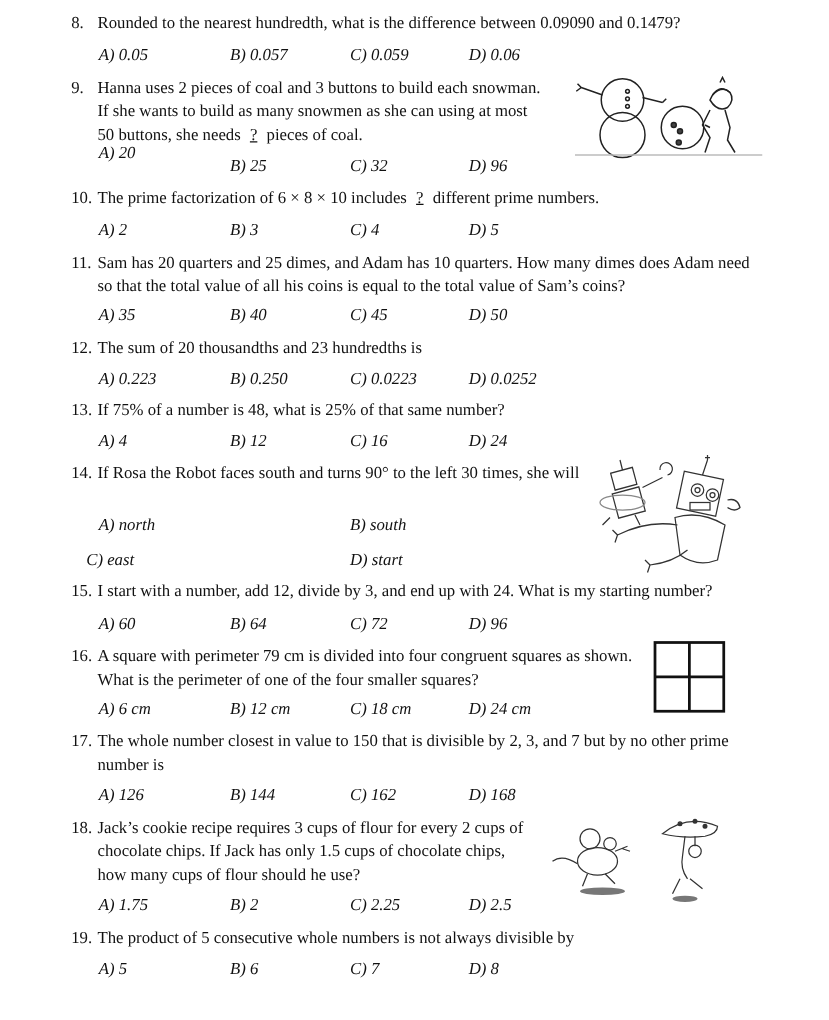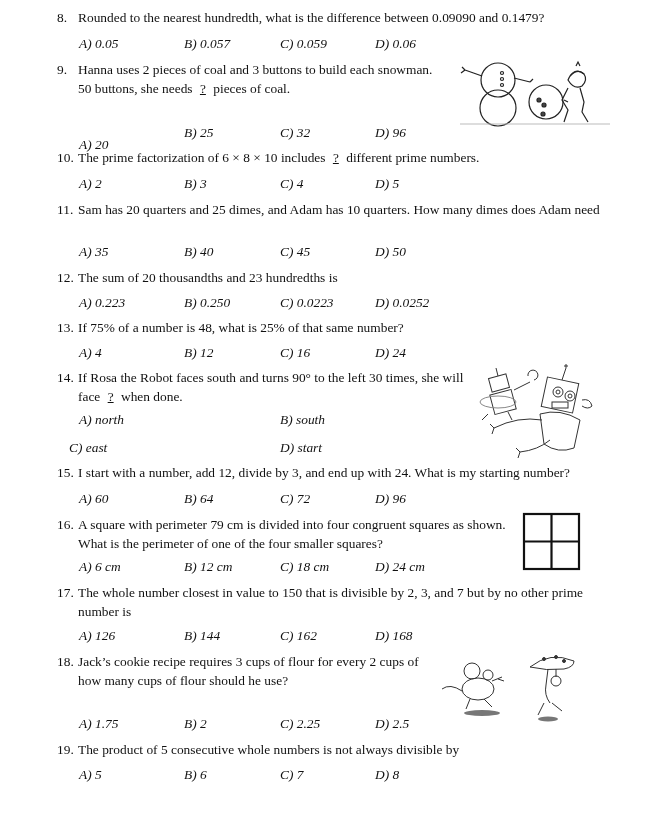--- a/index.html
+++ b/index.html
@@ -26,23 +26,24 @@
   </div>
   <div class="opt" style="left:79px;top:34px">A) 0.05</div>
   <div class="opt" style="left:184px;top:34px">B) 0.057</div>
   <div class="opt" style="left:280px;top:34px">C) 0.059</div>
   <div class="opt" style="left:375px;top:34px">D) 0.06</div>
 </div>
 
 <div class="q">
   <div class="stem" style="top:60px">
     <span class="num">9.</span><span>Hanna uses 2 pieces of coal and 3 buttons to build each snowman.</span>
+    <span class="cont">If she wants to build as many snowmen as she can using at most</span>
     <span class="cont"><span>50 buttons, she needs</span> <span class="blank">?</span> <span>pieces of coal.</span></span>
   </div>
-  <div class="opt" style="left:79px;top:135px">A) 20</div>
+  <div class="opt" style="left:79px;top:112px">A) 20</div>
   <div class="opt" style="left:184px;top:123px">B) 25</div>
   <div class="opt" style="left:280px;top:123px">C) 32</div>
   <div class="opt" style="left:375px;top:123px">D) 96</div>
   <svg class="illus" style="left:460px;top:58px" width="150" height="70" viewBox="0 0 150 70">
     <g fill="none" stroke="#222" stroke-width="1.2">
       <circle cx="38" cy="22" r="17"></circle>
       <circle cx="38" cy="50" r="18"></circle>
       <path d="M22 18 L5 12 M5 12 L2 9 M5 12 L1 15"></path>
       <path d="M54 20 L70 24 M70 24 L73 21"></path>
       <circle cx="42" cy="15" r="1.5"></circle>
@@ -67,20 +68,21 @@
   </div>
   <div class="opt" style="left:79px;top:174px">A) 2</div>
   <div class="opt" style="left:184px;top:174px">B) 3</div>
   <div class="opt" style="left:280px;top:174px">C) 4</div>
   <div class="opt" style="left:375px;top:174px">D) 5</div>
 </div>
 
 <div class="q">
   <div class="stem" style="top:200px">
     <span class="num">11.</span><span>Sam has 20 quarters and 25 dimes, and Adam has 10 quarters. How many dimes does Adam need</span>
+    <span class="cont">so that the total value of all his coins is equal to the total value of Sam’s coins?</span>
   </div>
   <div class="opt" style="left:79px;top:242px">A) 35</div>
   <div class="opt" style="left:184px;top:242px">B) 40</div>
   <div class="opt" style="left:280px;top:242px">C) 45</div>
   <div class="opt" style="left:375px;top:242px">D) 50</div>
 </div>
 
 <div class="q">
   <div class="stem" style="top:268px">
     <span class="num">12.</span><span>The sum of 20 thousandths and 23 hundredths is</span>
@@ -97,21 +99,20 @@
   </div>
   <div class="opt" style="left:79px;top:343px">A) 4</div>
   <div class="opt" style="left:184px;top:343px">B) 12</div>
   <div class="opt" style="left:280px;top:343px">C) 16</div>
   <div class="opt" style="left:375px;top:343px">D) 24</div>
 </div>
 
 <div class="q">
   <div class="stem" style="top:368px">
     <span class="num">14.</span><span>If Rosa the Robot faces south and turns 90° to the left 30 times, she will</span>
-    <span class="cont"><span>face</span> <span class="blank">?</span> <span>when done.</span></span>
   </div>
   <div class="opt" style="left:79px;top:410px">A) north</div>
   <div class="opt" style="left:280px;top:410px">B) south</div>
   <div class="opt" style="left:69px;top:438px">C) east</div>
   <div class="opt" style="left:280px;top:438px">D) start</div>
   <svg class="illus" style="left:478px;top:362px" width="120" height="98" viewBox="0 0 120 98">
     <g fill="none" stroke="#333" stroke-width="1">
       <rect x="12" y="14" width="18" height="14" transform="rotate(-15 21 21)"></rect>
       <rect x="14" y="30" width="22" height="20" transform="rotate(-15 25 40)"></rect>
       <path d="M18 6 l2 8 M36 28 l16 -8 M50 14 a5 5 0 1 1 6 4"></path>
@@ -167,20 +168,21 @@
   </div>
   <div class="opt" style="left:79px;top:626px">A) 126</div>
   <div class="opt" style="left:184px;top:626px">B) 144</div>
   <div class="opt" style="left:280px;top:626px">C) 162</div>
   <div class="opt" style="left:375px;top:626px">D) 168</div>
 </div>
 
 <div class="q">
   <div class="stem" style="top:652px">
     <span class="num">18.</span><span>Jack’s cookie recipe requires 3 cups of flour for every 2 cups of</span>
+    <span class="cont">chocolate chips. If Jack has only 1.5 cups of chocolate chips,</span>
     <span class="cont">how many cups of flour should he use?</span>
   </div>
   <div class="opt" style="left:79px;top:714px">A) 1.75</div>
   <div class="opt" style="left:184px;top:714px">B) 2</div>
   <div class="opt" style="left:280px;top:714px">C) 2.25</div>
   <div class="opt" style="left:375px;top:714px">D) 2.5</div>
   <svg class="illus" style="left:440px;top:645px" width="150" height="80" viewBox="0 0 150 80">
     <g fill="none" stroke="#333" stroke-width="1">
       <ellipse cx="38" cy="44" rx="16" ry="11"></ellipse>
       <circle cx="32" cy="26" r="8"></circle>

